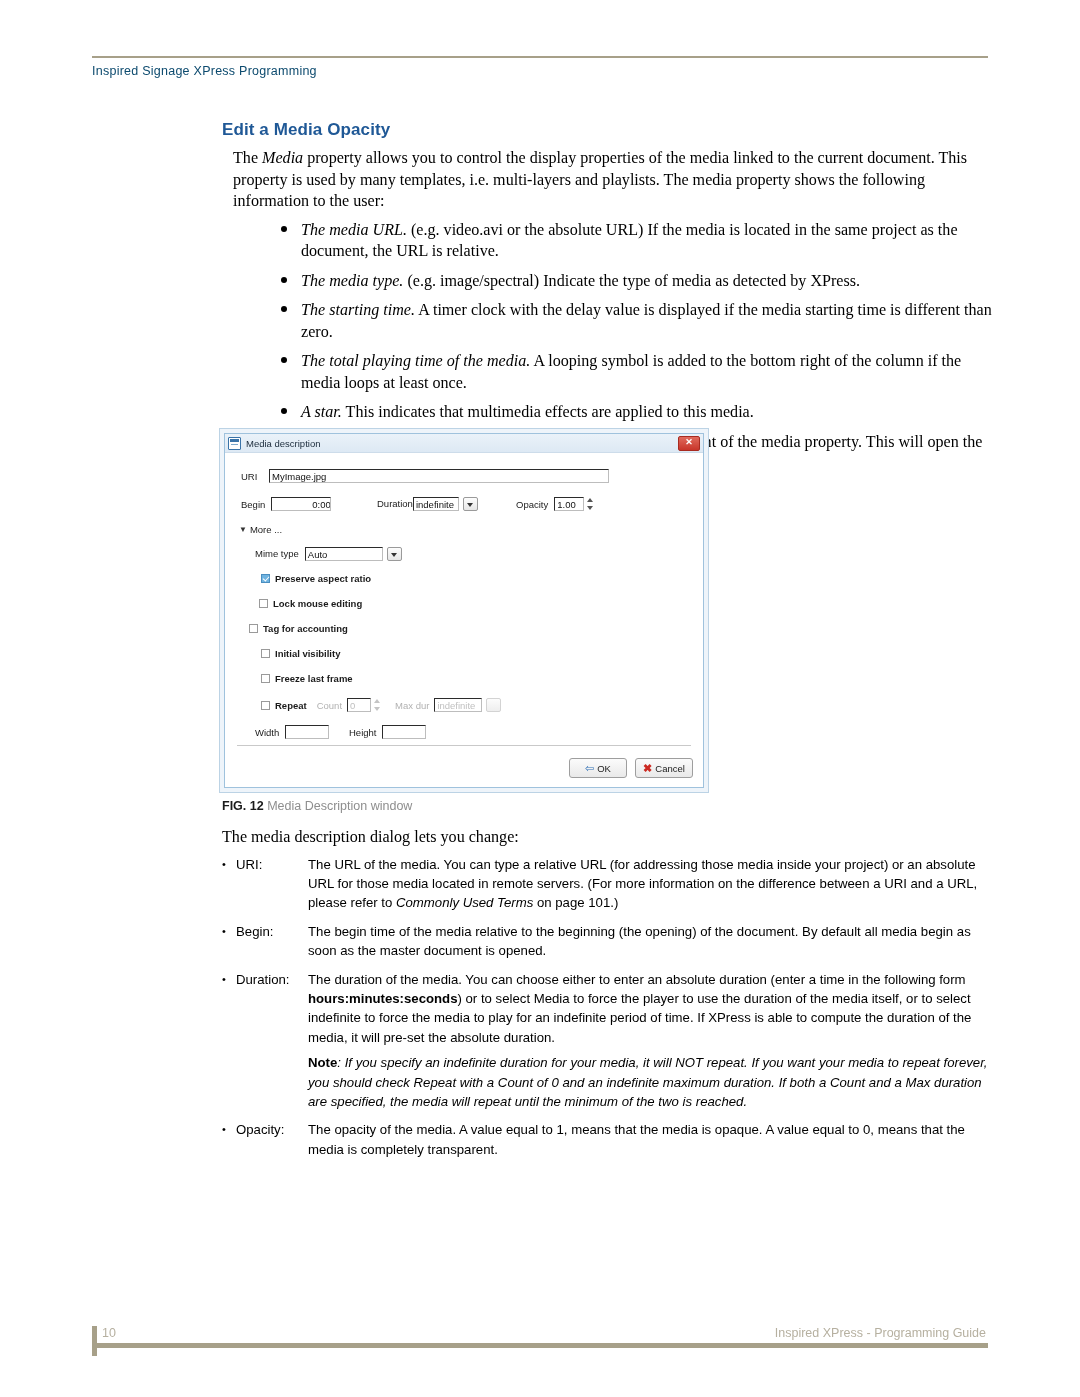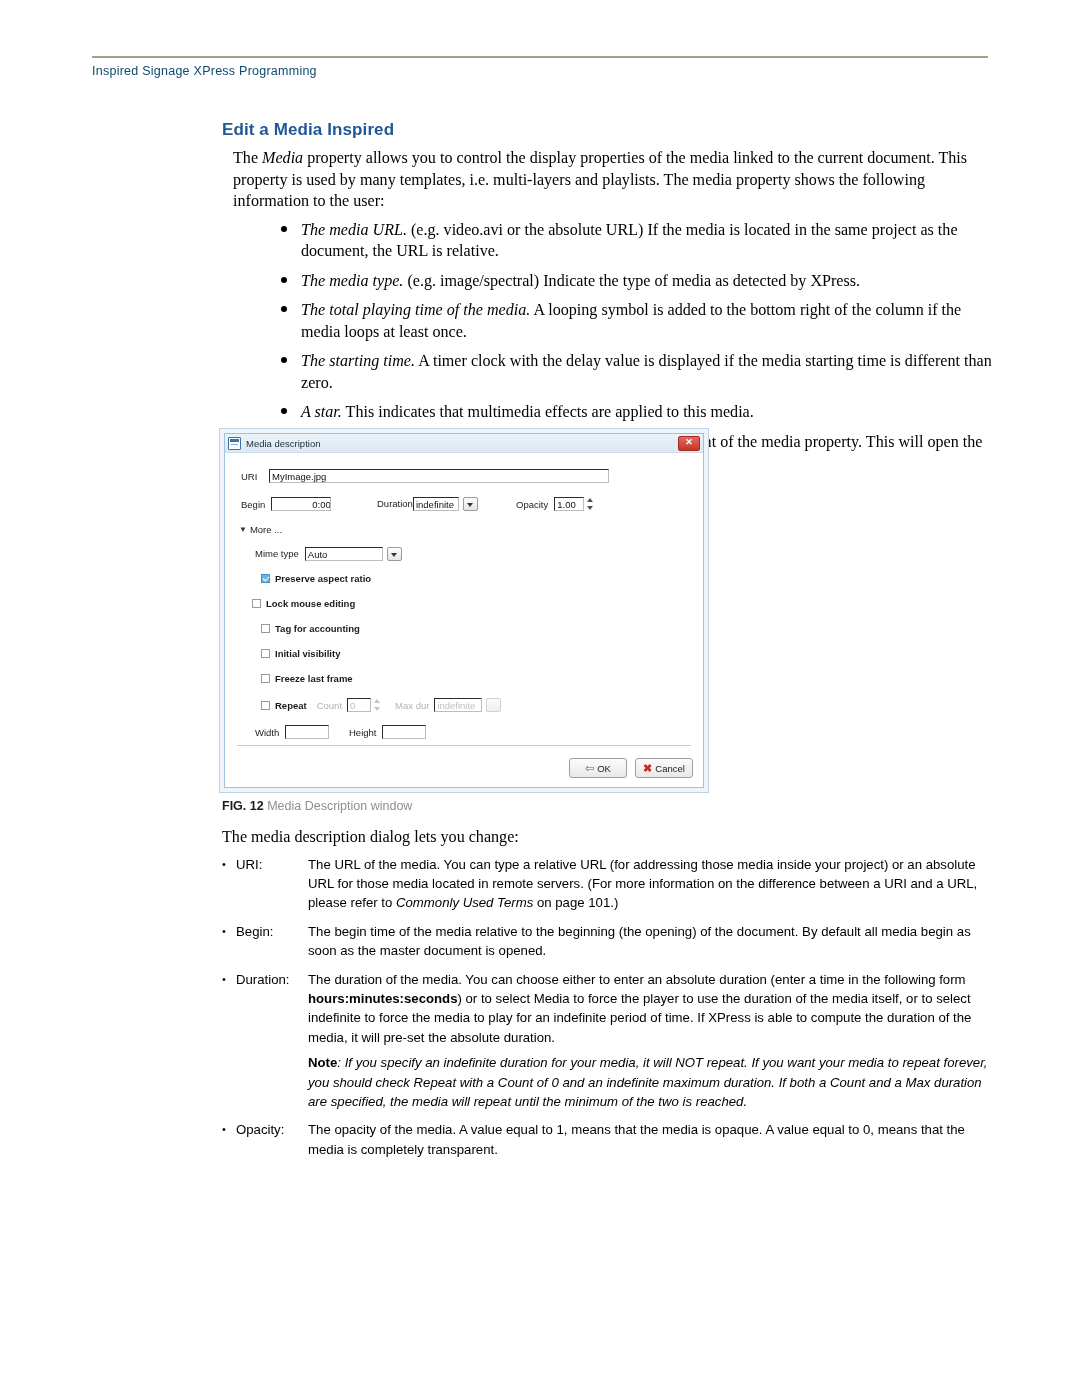--- a/index.html
+++ b/index.html
@@ -406,41 +406,41 @@
 </head>
 <body>
 
 <div class="page">
 
   <div class="header">
     <div class="header-rule"></div>
     <div class="header-text">Inspired Signage XPress Programming</div>
   </div>
 
-  <div class="section-title">Edit a Media Inspired</div>
+  <div class="section-title">Edit a Media Opacity</div>
 
   <div class="body-col">
     <p class="para"><span>The </span><span class="it">Media</span><span> property allows you to control the display properties of the media linked to the current document. This property is used by many templates, i.e. multi-layers and playlists. The media property shows the following information to the user:</span></p>
 
     <ul class="bullets">
       <li>
         <span class="dot"></span>
         <span class="it">The media URL.</span><span> (e.g. video.avi or the absolute URL) If the media is located in the same project as the document, the URL is relative.</span>
       </li>
       <li>
         <span class="dot"></span>
         <span class="it">The media type.</span><span> (e.g. image/spectral) Indicate the type of media as detected by XPress.</span>
       </li>
       <li>
         <span class="dot"></span>
-        <span class="it">The total playing time of the media.</span><span> A looping symbol is added to the bottom right of the column if the media loops at least once.</span>
+        <span class="it">The starting time.</span><span> A timer clock with the delay value is displayed if the media starting time is different than zero.</span>
       </li>
       <li>
         <span class="dot"></span>
-        <span class="it">The starting time.</span><span> A timer clock with the delay value is displayed if the media starting time is different than zero.</span>
+        <span class="it">The total playing time of the media.</span><span> A looping symbol is added to the bottom right of the column if the media loops at least once.</span>
       </li>
       <li>
         <span class="dot"></span>
         <span class="it">A star.</span><span> This indicates that multimedia effects are applied to this media.</span>
       </li>
     </ul>
 
     <p class="para2">The properties of the media can be edited using the “...” at the bottom right of the media property. This will open the media description dialog (FIG. 12).</p>
   </div>
 
@@ -485,25 +485,25 @@
         <div class="row combo" style="left:30px; top:94px;">
           <span class="lbl" style="margin-right:6px; line-height:14px;">Mime type</span>
           <span class="tf" style="width:78px;">Auto</span>
           <span class="arrowbtn"></span>
         </div>
 
         <div class="row" style="left:36px; top:120px;text-align:right;">
           <span class="cb checked"></span>
           <span class="cb-label">Preserve aspect ratio</span>
         </div>
-        <div class="row" style="left:27px; top:145px;">
+        <div class="row" style="left:34px; top:145px;">
           <span class="cb"></span>
           <span class="cb-label">Lock mouse editing</span>
         </div>
-        <div class="row" style="left:36px; top:170px;">
+        <div class="row" style="left:24px; top:170px;">
           <span class="cb"></span>
           <span class="cb-label">Tag for accounting</span>
         </div>
         <div class="row" style="left:36px; top:195px;">
           <span class="cb"></span>
           <span class="cb-label">Initial visibility</span>
         </div>
         <div class="row" style="left:36px; top:220px;">
           <span class="cb"></span>
           <span class="cb-label">Freeze last frame</span>
@@ -578,14 +578,22 @@
 
       <div class="defrow">
         <span class="def-bullet">•</span>
         <span class="def-term">Opacity:</span>
         <span class="def-desc"> The opacity of the media. A value equal to 1, means that the media is opaque. A value equal to 0, means that the media is completely transparent.</span>
       </div>
 
     </div>
   </div>
 
+  <div class="footer">
+    <div class="footer-tick"></div>
+    <div class="footer-text-row">
+      <span>10</span>
+      <span>Inspired XPress - Programming Guide</span>
+    </div>
+    <div class="footer-rule"></div>
+  </div>
 
 </div>
 
 </body></html>

